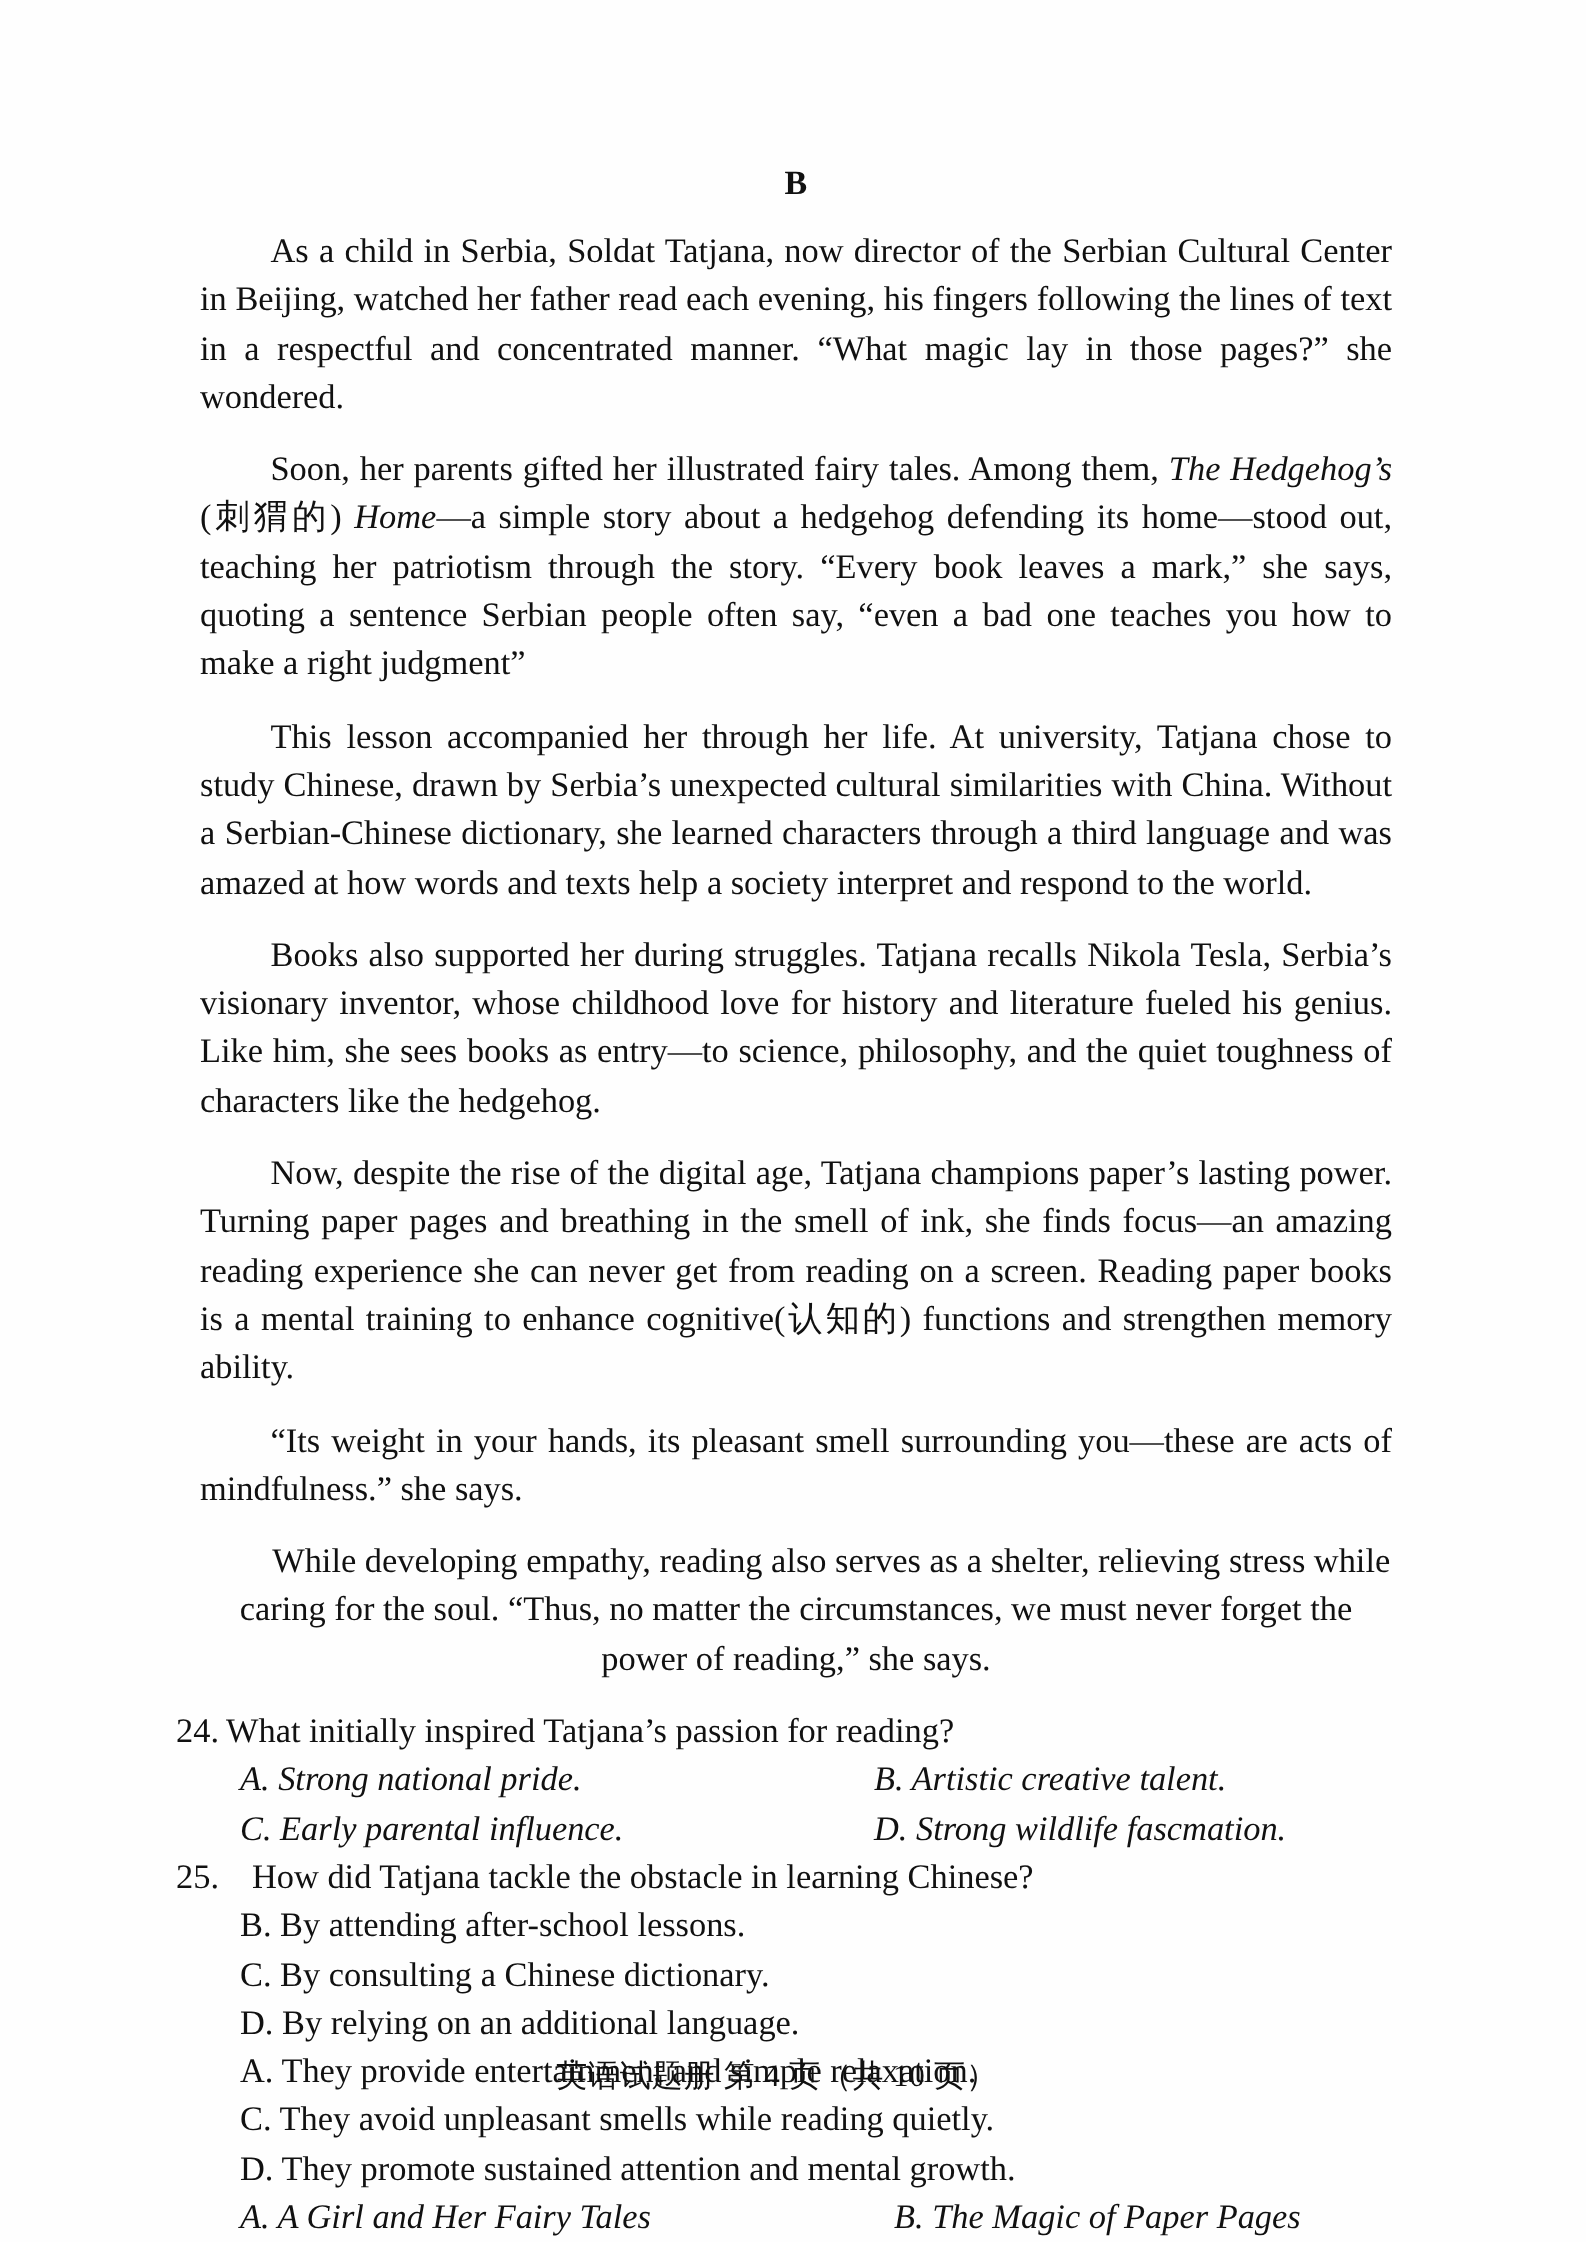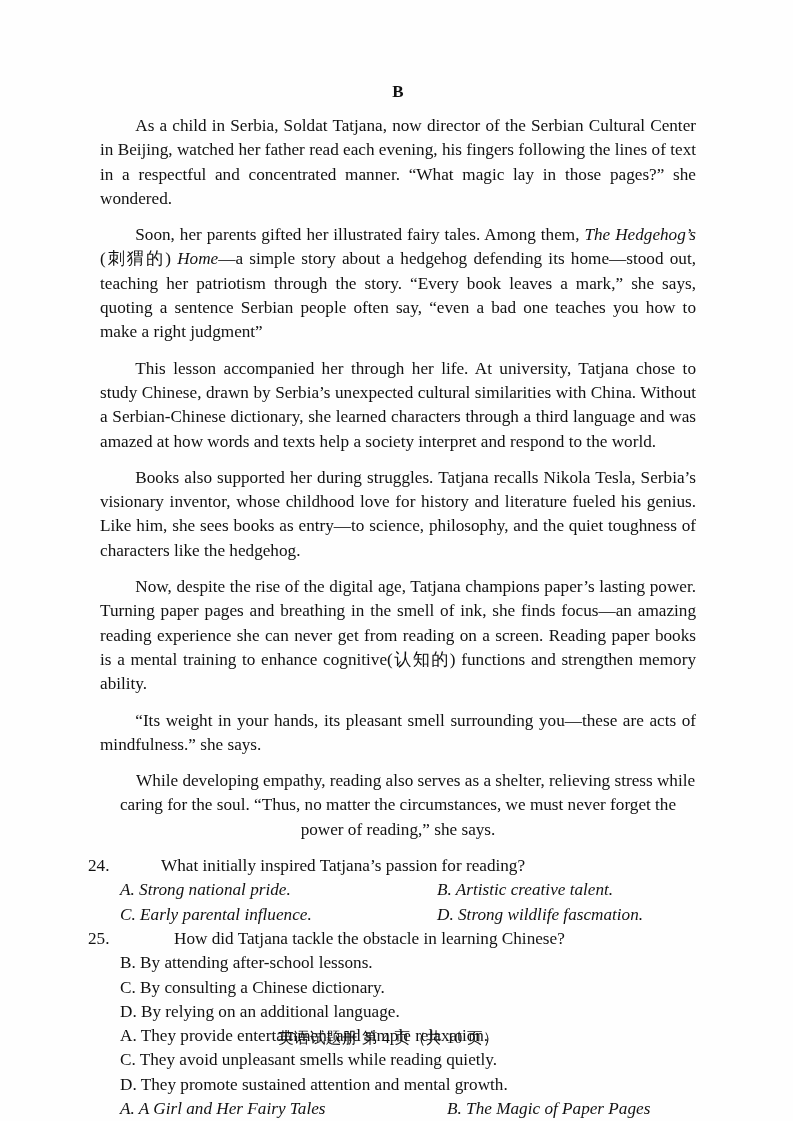--- a/index.html
+++ b/index.html
@@ -63,21 +63,20 @@
     margin-top: 2px;
   }
   .question {
     font-size: 17.2px;
     line-height: 24.3px;
   }
   .q-stem {
     display: flex;
     align-items: flex-start;
     white-space: nowrap;
-    gap: 48px;
   }
   .q-num {
     flex: 0 0 auto;
     text-align: left;
   }
   .q-text {
     flex: 1 1 auto;
   }
   
   .q-style-tight .q-num {

